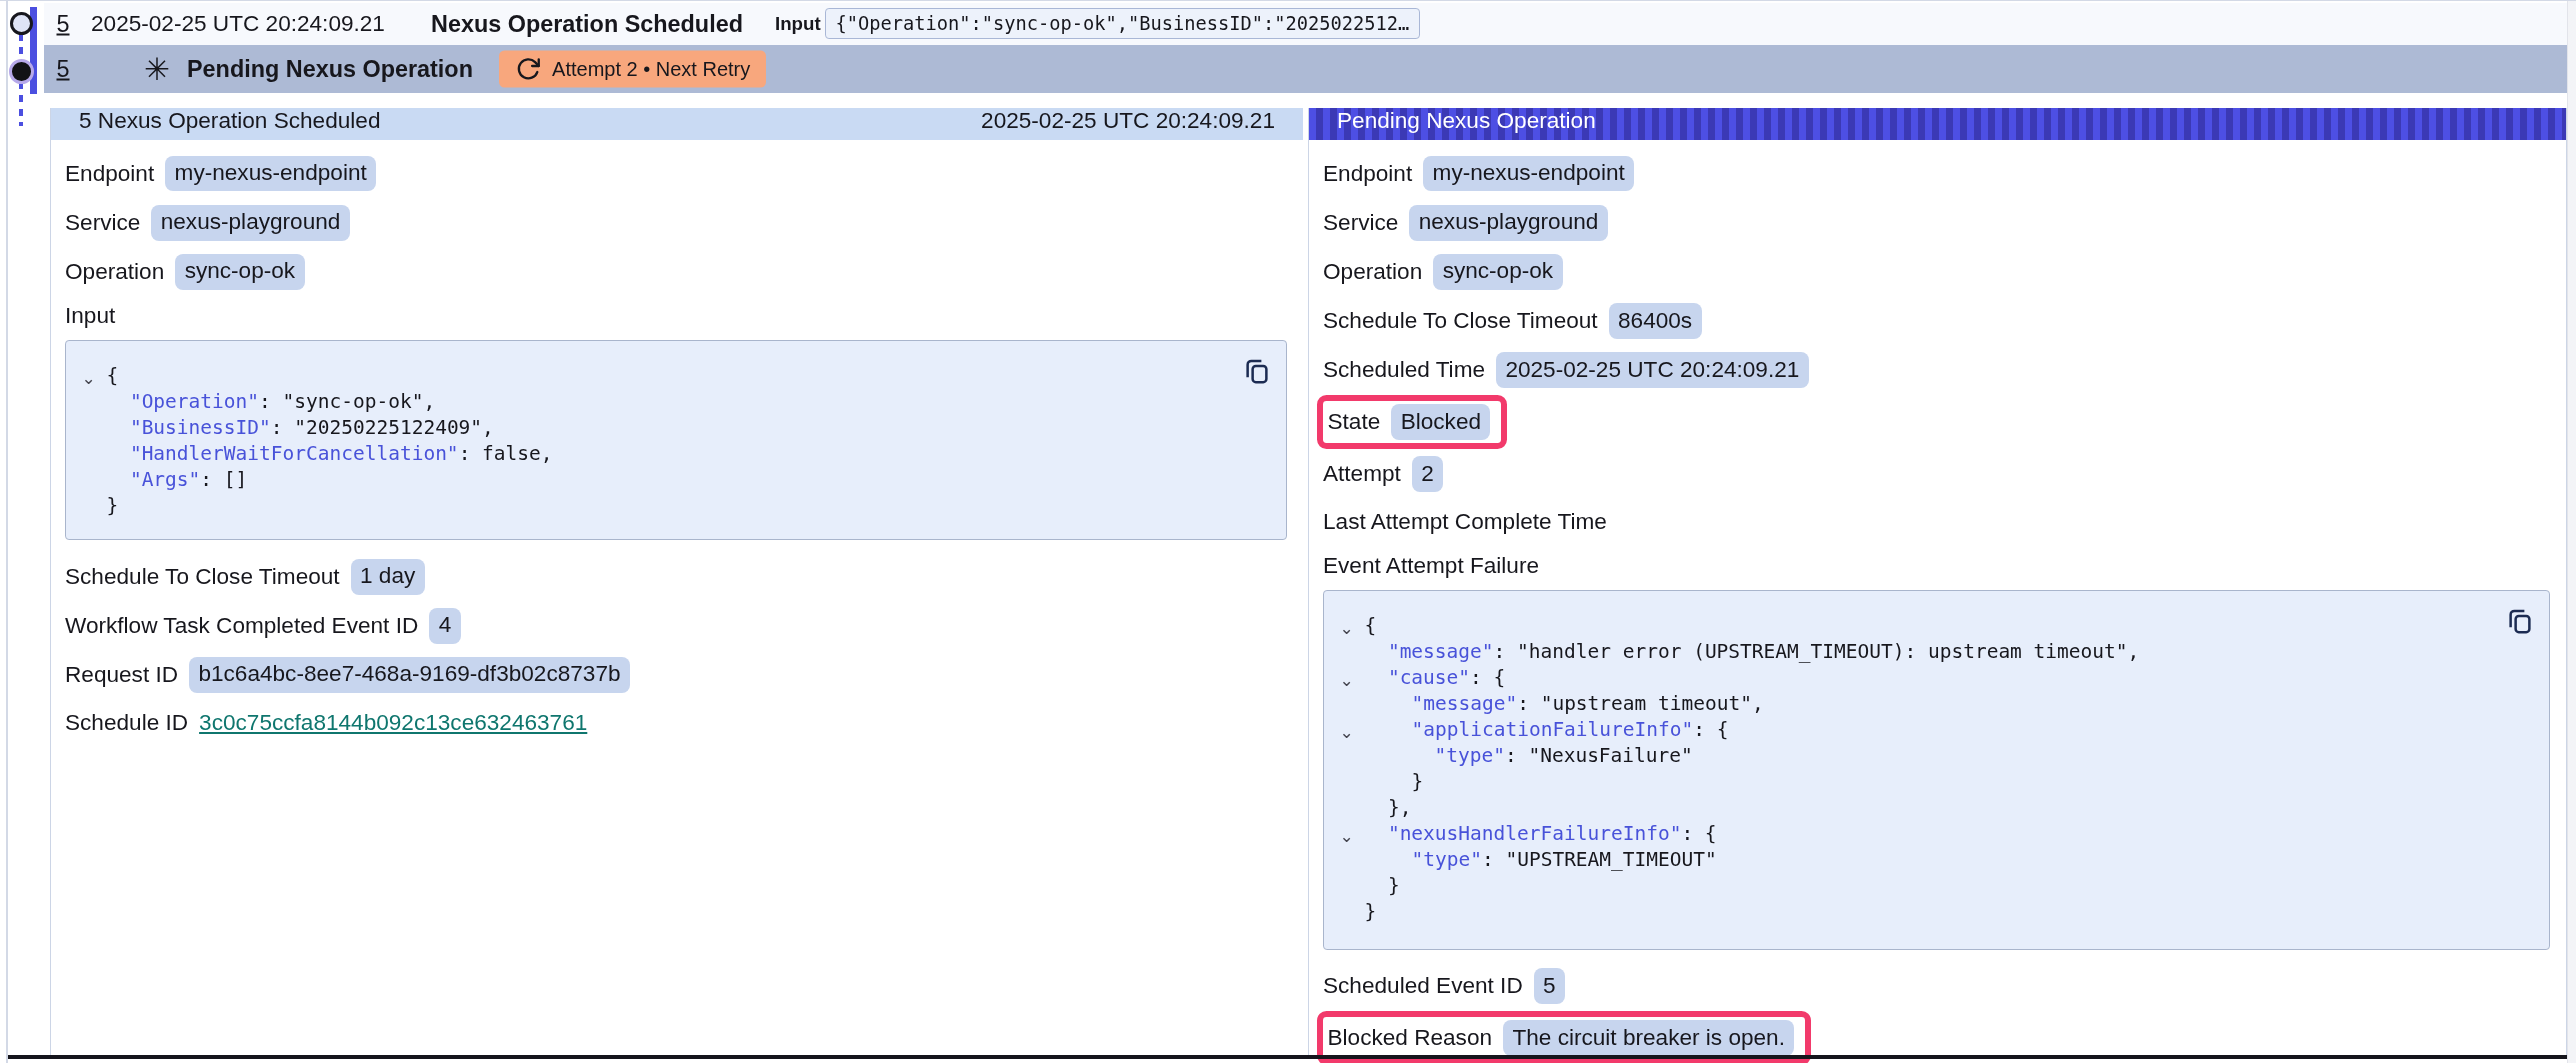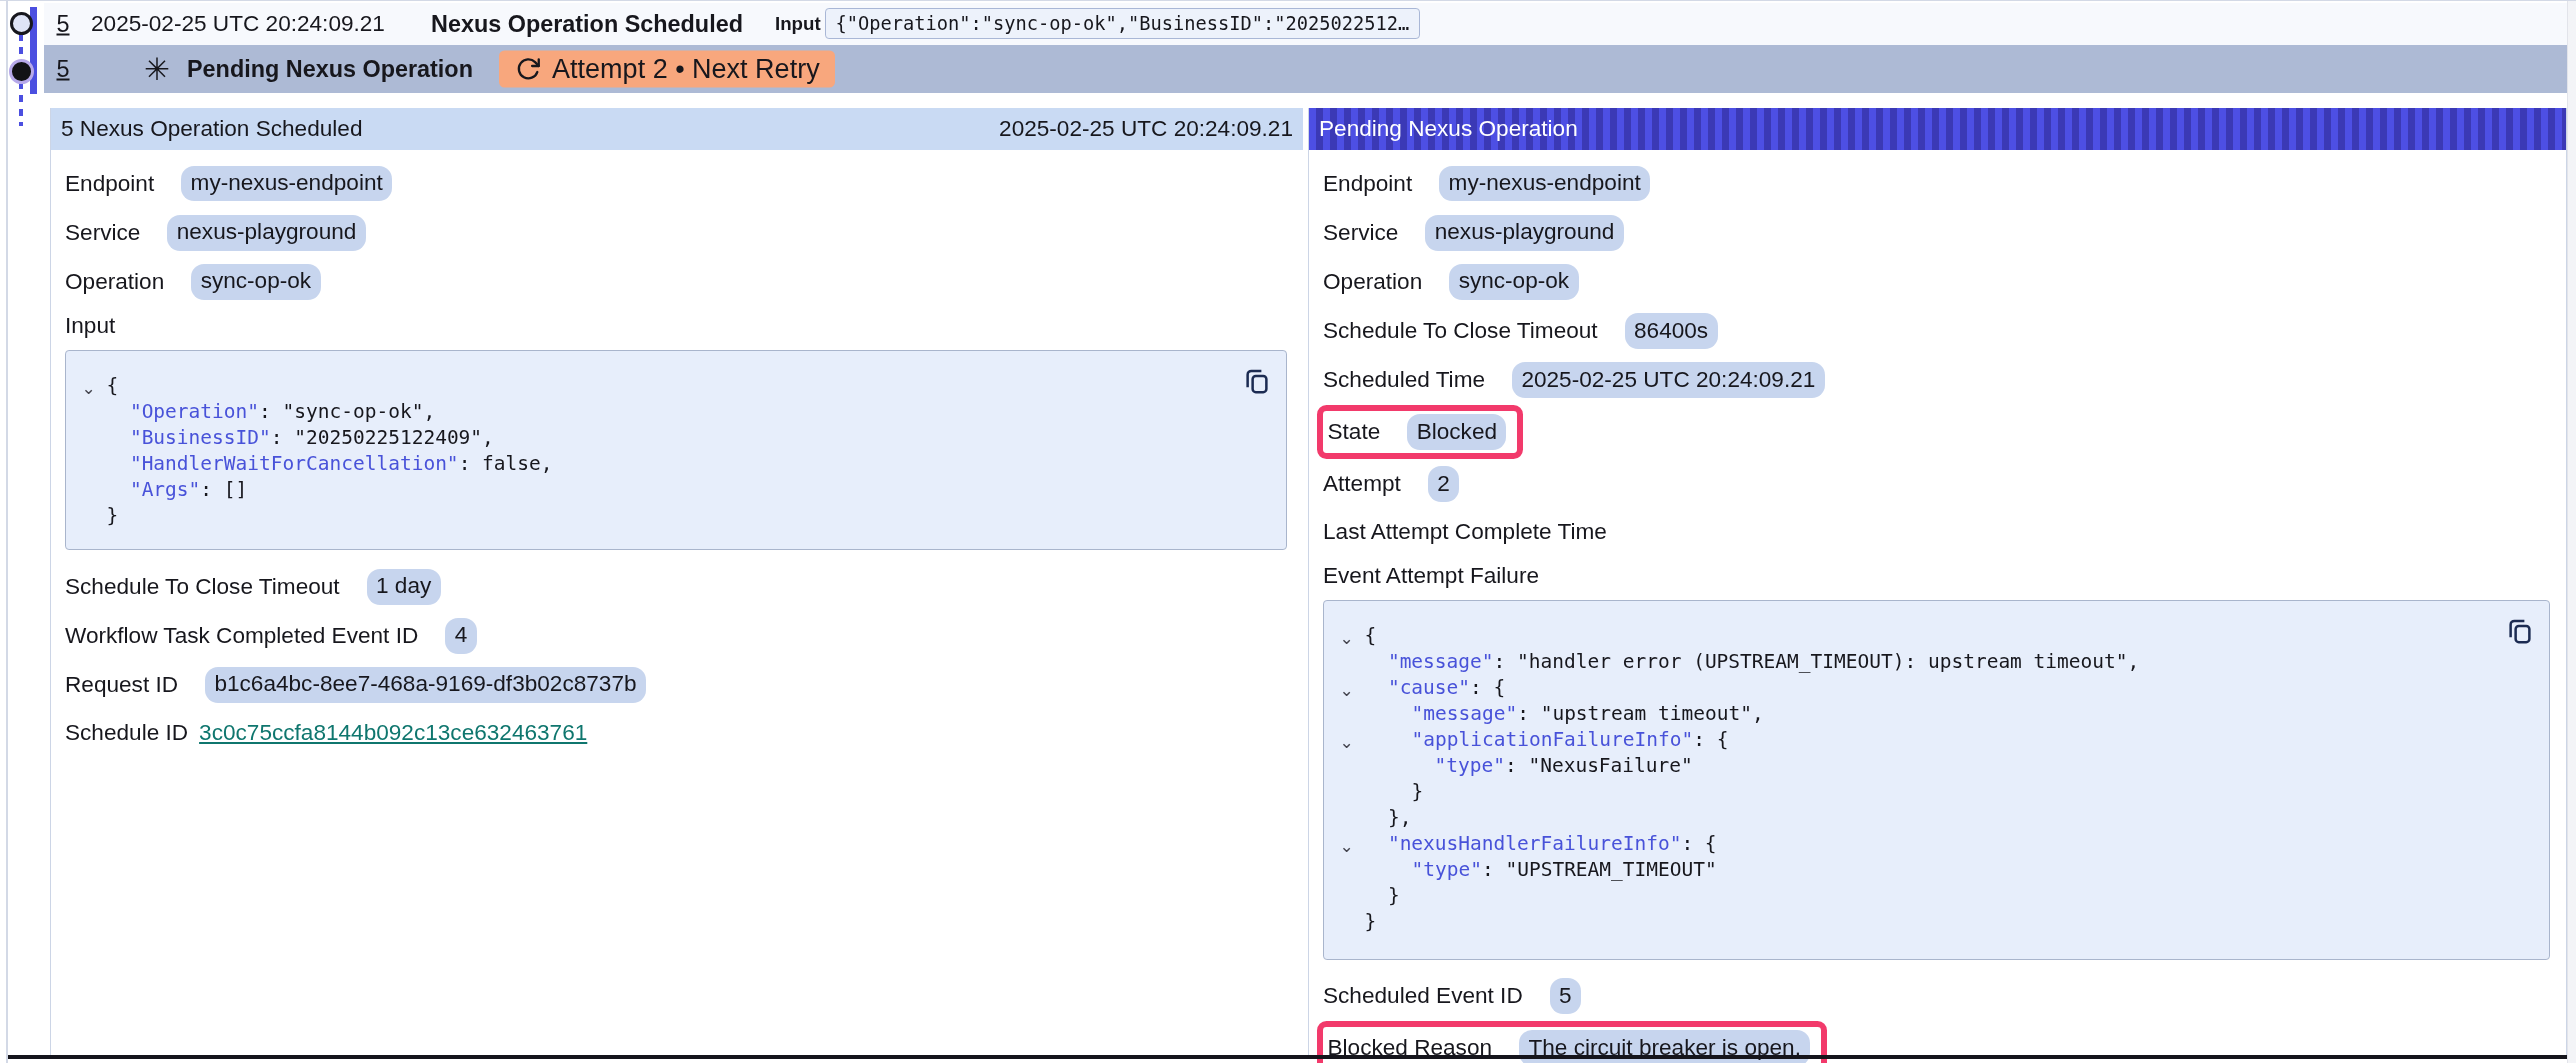--- a/index.html
+++ b/index.html
@@ -23,35 +23,35 @@
   .evt-id{position:absolute;left:12.5px;top:50%;transform:translateY(-50%);font-size:23.4px;text-decoration:underline;color:#17171d;}
   .row1 .ts{position:absolute;left:47px;top:50%;transform:translateY(-50%);font-size:22.6px;}
   .row1 .title{position:absolute;left:387px;top:50%;transform:translateY(-50%);font-size:23.4px;font-weight:700;}
   .row1 .input-lbl{position:absolute;left:731px;top:50%;transform:translateY(-50%);font-size:18.7px;font-weight:600;}
   .input-preview{position:absolute;left:781px;top:5.5px;height:31px;max-width:602px;box-sizing:border-box;
                  background:#edf2fb;border:1.6px solid #a9b7d6;border-radius:3.9px;display:flex;align-items:center;
                  padding:0 9.4px;font-family:"DejaVu Sans Mono",monospace;font-size:18.7px;white-space:nowrap;overflow:hidden;}
   .row2 .asterisk{position:absolute;left:100px;top:50%;transform:translateY(-50%);font-size:31px;font-weight:400;line-height:1;}
   .row2 .title{position:absolute;left:143px;top:50%;transform:translateY(-50%);font-size:23.4px;font-weight:700;}
   .retry-badge{position:absolute;left:455px;top:50%;transform:translateY(-50%);height:37px;background:#f8a77d;
-               border-radius:5.5px;display:flex;align-items:center;gap:11px;padding:0 15.6px;font-size:27px;}
+               border-radius:5.5px;display:flex;align-items:center;gap:11px;padding:0 15.6px;font-size:20px;}
   .retry-badge svg{display:block;}
 
   
   .panel{position:absolute;top:107px;background:#fff;}
   #left-panel{left:50px;width:1252px;height:947px;border-left:1.6px solid #ccd5e6;}
   #right-panel{left:1308px;width:1257px;height:947px;border-left:1.6px solid #ccd5e6;border-right:1.6px solid #ccd5e6;}
-  .panel-header{height:42px;display:flex;align-items:center;justify-content:space-between;
-                padding:0 10px;font-size:22.6px;}
+  .panel-header{height:32px;display:flex;justify-content:space-between;
+                padding:0 28px;font-size:22.6px;}
   #left-panel .panel-header{background:#c9daf3;}
   #right-panel .panel-header{background:repeating-linear-gradient(90deg,#4d4fe4 0 7px,#3b39b5 7px 14px);color:#ffffff;}
   .panel-body{padding:15.6px 15.6px 0 14px;}
 
   .field-row{display:flex;align-items:center;gap:11px;margin:0 0 13.3px 0;min-height:34px;font-size:22.6px;}
-  .field-badge{background:#c7d5ee;border-radius:13px;padding:5.5px 9.4px;line-height:1.1;margin-left:16px;}
+  .field-badge{background:#c7d5ee;border-radius:8px;padding:5.5px 9.4px;line-height:1.1;}
   .field-link{color:#0f766e;text-decoration:underline;cursor:pointer;}
   .section-label{font-size:22.6px;margin:4.7px 0 11px 0;}
 
   .pink-box{display:inline-block;border:6.2px solid #f23a6b;border-radius:9.4px;padding:3.1px 11px 3.1px 4.7px;margin:-6.2px 0 7px -6.2px;}
   .pink-box .field-row{margin:0;}
 
   
   .code-block{position:relative;background:#e7eefb;border:1.6px solid #a9b5cc;border-radius:3.9px;
               padding:22px 55px 31px 12.5px;font-family:"DejaVu Sans Mono",monospace;font-size:19.5px;
               color:#17171d;margin:0 0 18.7px 0;}

